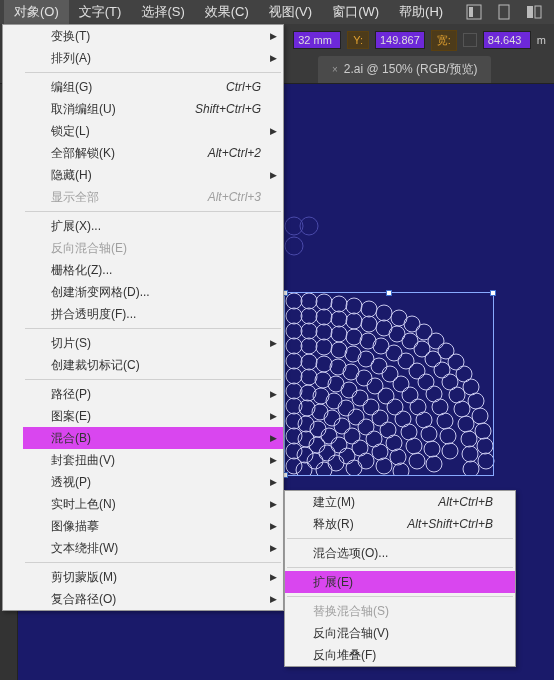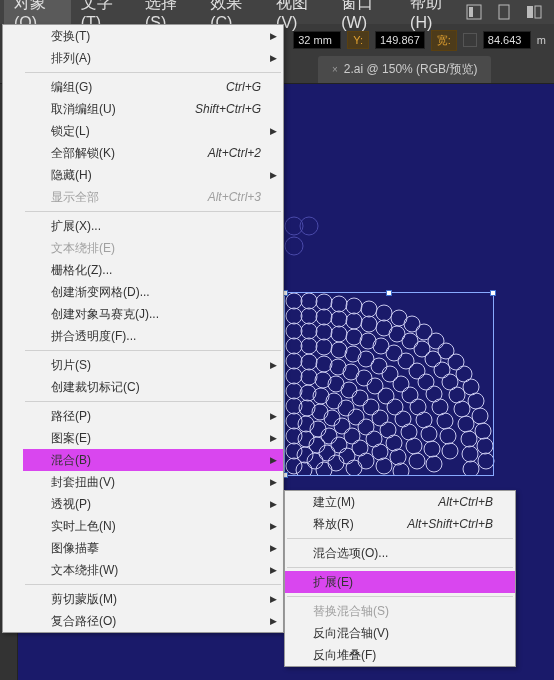--- a/index.html
+++ b/index.html
@@ -1,22 +1,22 @@
 <!DOCTYPE html>
 <html><head>
 <meta charset="utf-8">
 <style>
 * { margin: 0; padding: 0; box-sizing: border-box; font-family: "Microsoft YaHei", sans-serif; }
 body { width: 554px; height: 680px; background: #1a1a5e; overflow: hidden; position: relative; }
-.menubar { background: #424242; height: 24px; display: flex; align-items: center; padding: 4px 4px; color: #e0e0e0; font-size: 16px; }
+.menubar { background: #424242; height: 24px; display: flex; align-items: center; padding: 4px 4px; color: #e0e0e0; font-size: 13px; }
 .menubar-item { padding: 3px 10px; cursor: pointer; }
 .menubar-item.active { background: #5a5a5a; }
 .menubar-icons { margin-left: auto; display: flex; gap: 14px; padding-right: 8px; }
 .topbar { background: #3a3a3a; height: 32px; display: flex; align-items: center; padding: 0 8px; gap: 6px; color: #ccc; font-size: 11px; }
-.topbar .val { background: #000000; border: 1px solid #222; padding: 2px 4px; color: #ddd; min-width: 48px; display: inline-block; }
+.topbar .val { background: #6d28d9; border: 1px solid #222; padding: 2px 4px; color: #ddd; min-width: 48px; display: inline-block; }
 .topbar .lbl { background: #4d3b1a; border: 1px solid #5a4010; color: #e0a030; padding: 2px 5px; }
 .chain { width: 14px; height: 14px; border: 1px solid #555; }
 .tabbar { background: #3a3a3a; height: 28px; display: flex; align-items: flex-end; padding-left: 8px; color: #ccc; font-size: 12px; border-bottom: 1px solid #222; }
 .tab { padding: 5px 14px; background: #4a4a4a; border-radius: 3px 3px 0 0; margin-right: 4px; display: flex; align-items: center; gap: 6px; }
 .tab .x { font-size: 10px; color: #999; }
 .canvas { position: absolute; top: 84px; left: 0; right: 0; bottom: 0; background: #1a1a6a; }
 .ruler-v { position: absolute; left: 0; top: 0; width: 18px; bottom: 0; background: #333; border-right: 1px solid #222; }
 .menu, .submenu { position: absolute; background: #f2f2f2; border: 1px solid #999; box-shadow: 2px 2px 4px rgba(0,0,0,0.3); font-size: 12px; color: #333; }
 .menu { top: 24px; left: 2px; width: 282px; padding-left: 20px; }
 .submenu { top: 490px; left: 284px; width: 232px; }
@@ -265,30 +265,27 @@
     </div>
   <div class="mi disabled">
       <span>显示全部</span>
       <span class="shortcut">Alt+Ctrl+3</span>
     </div>
   <div class="sep"></div>
   <div class="mi">
       <span>扩展(X)...</span>
     </div>
   <div class="mi disabled">
-      <span>文本绕排(E)</span>
+      <span>反向混合轴(E)</span>
     </div>
   <div class="mi">
       <span>栅格化(Z)...</span>
     </div>
   <div class="mi">
       <span>创建渐变网格(D)...</span>
-    </div>
-  <div class="mi">
-      <span>创建对象马赛克(J)...</span>
     </div>
   <div class="mi">
       <span>拼合透明度(F)...</span>
     </div>
   <div class="sep"></div>
   <div class="mi">
       <span>切片(S)</span>
       <span class="arrow">▶</span>
     </div>
   <div class="mi">

